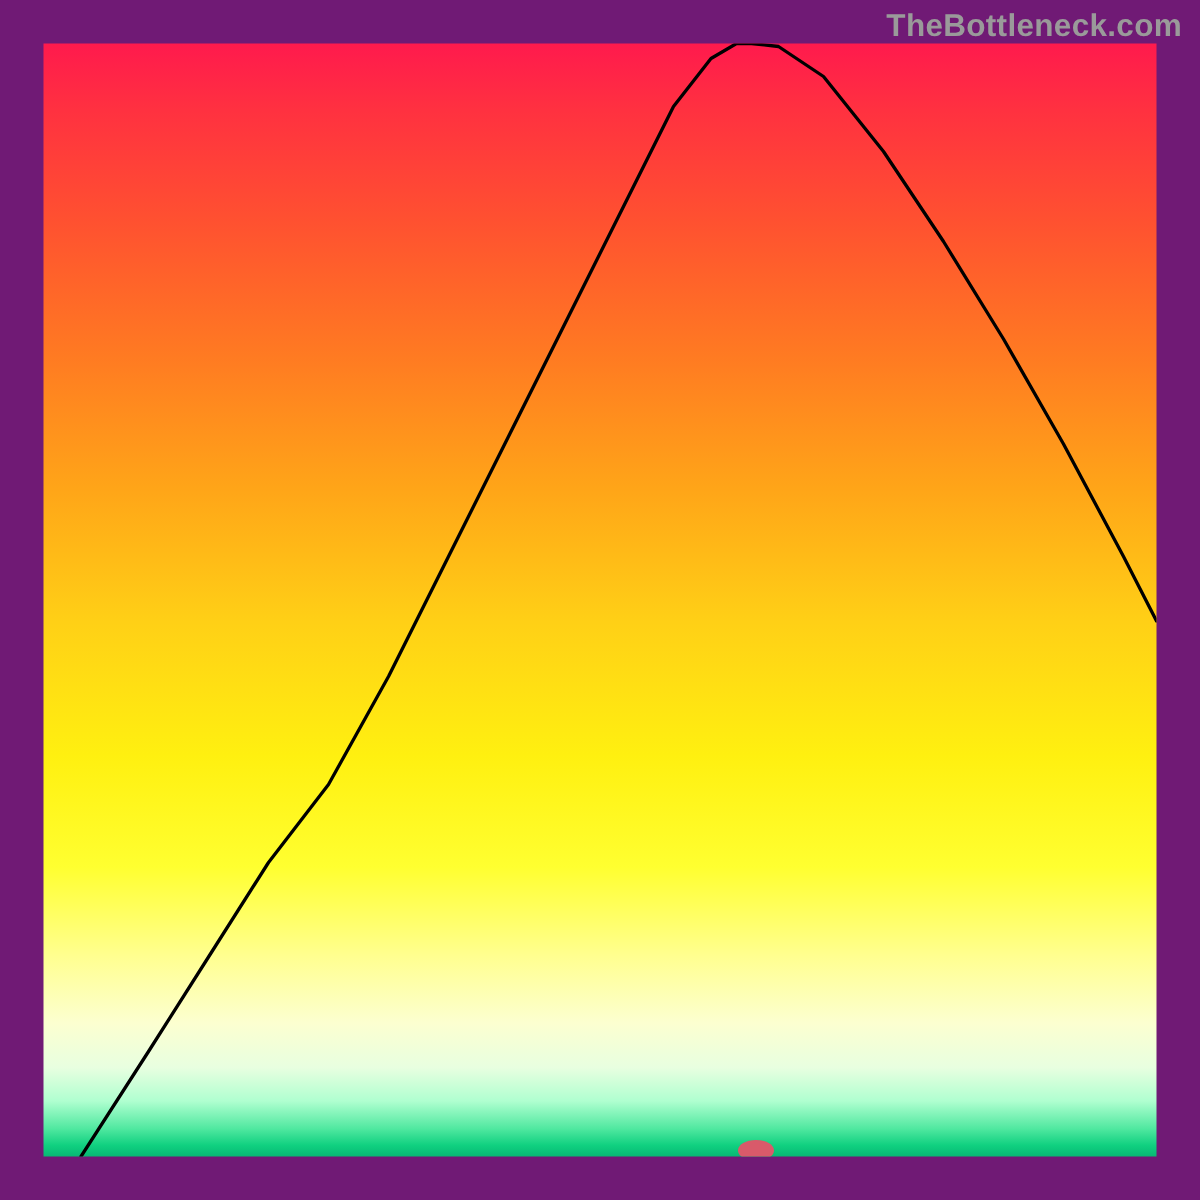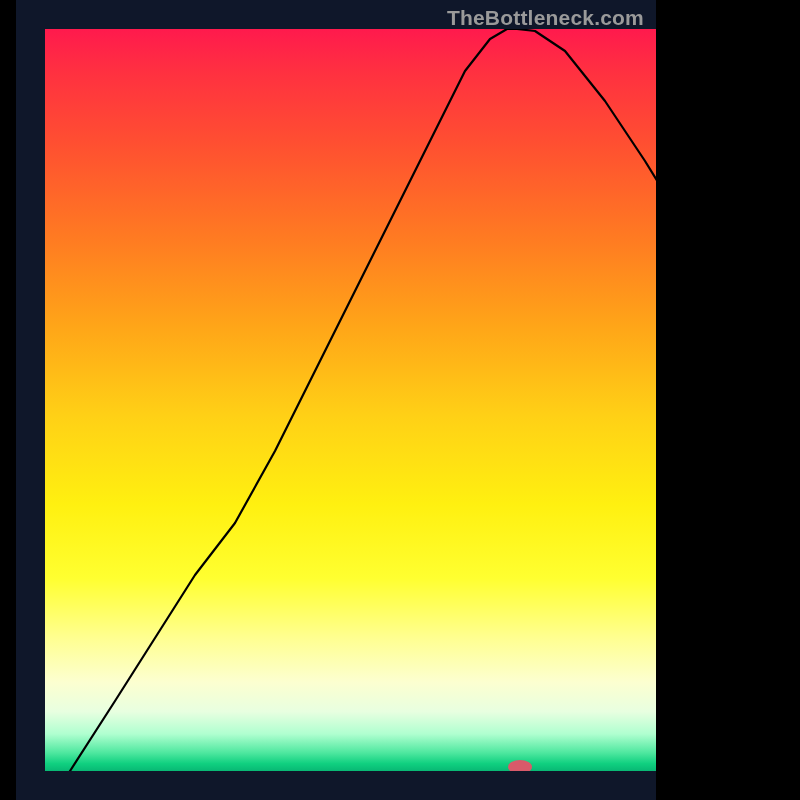--- a/index.html
+++ b/index.html
@@ -5,25 +5,24 @@
   html, body {
     margin: 0;
     padding: 0;
     width: 800px;
     height: 800px;
     background: #000;
     font-family: Arial, Helvetica, sans-serif;
   }
   .stage {
     position: relative;
-    width: 640px;
+    width: 800px;
     height: 800px;
-    background: #0f172a;
+    background: #701a75;
     overflow: hidden;
-    margin-left: 16px;
   }
   .plot-area {
     position: absolute;
     left: 29px;
     top: 29px;
     width: 742px;
     height: 742px;
   }
   .gradient-bg {
     position: absolute;

